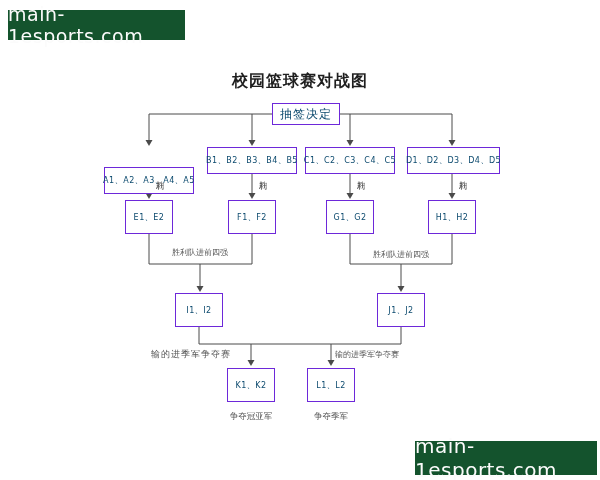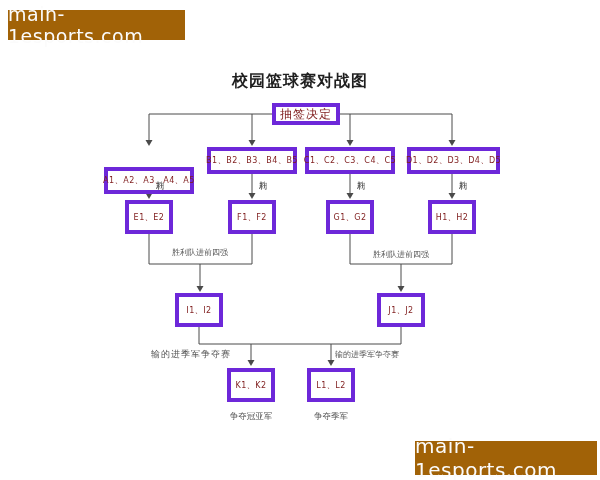--- a/index.html
+++ b/index.html
@@ -1,37 +1,37 @@
 <!DOCTYPE html>
 <html><head>
 <meta charset="utf-8">
 <style>
   html,body{margin:0;padding:0;background:#fff;}
   .page{
     position:relative;width:600px;height:480px;background:#ffffff;overflow:hidden;
     font-family:"DejaVu Sans","Liberation Sans",sans-serif;color:#555;
   }
   .watermark{
-    position:absolute;background:#a16207;color:#fbfbfb;
+    position:absolute;background:#14532d;color:#fbfbfb;
     display:flex;align-items:center;
     letter-spacing:.5px;
   }
   .watermark.top{left:8px;top:10px;width:177px;height:30px;font-size:19px;}
   .watermark.bottom{left:415px;top:441px;width:182px;height:34px;font-size:20px;}
   .title{
     position:absolute;left:0;right:0;top:71px;text-align:center;
     font-size:16px;font-weight:bold;color:#1f1f1f;letter-spacing:1px;
   }
   svg.connectors{position:absolute;left:0;top:0;pointer-events:none;}
   svg.connectors line{stroke:#4a4a4a;stroke-width:1;}
   svg.connectors polygon{fill:#4a4a4a;}
   .node{
-    position:absolute;box-sizing:border-box;border:4px solid #6d28d9;background:#fff;
+    position:absolute;box-sizing:border-box;border:1px solid #6d28d9;background:#fff;
     display:flex;align-items:center;justify-content:center;
-    font-size:8px;color:#7f1d1d;white-space:nowrap;letter-spacing:.5px;
+    font-size:8px;color:#0c4a6e;white-space:nowrap;letter-spacing:.5px;
   }
   .node.root{left:272px;top:103px;width:68px;height:22px;font-size:12px;letter-spacing:1px;}
   .node.ga{left:104px;top:147px;width:90px;height:27px;margin-top:20px;}
   .node.gb{left:207px;top:147px;width:90px;height:27px;}
   .node.gc{left:305px;top:147px;width:90px;height:27px;}
   .node.gd{left:407px;top:147px;width:93px;height:27px;}
   .node.we{left:125px;top:200px;width:48px;height:34px;}
   .node.wf{left:228px;top:200px;width:48px;height:34px;}
   .node.wg{left:326px;top:200px;width:48px;height:34px;text-align:center;}
   .node.wh{left:428px;top:200px;width:48px;height:34px;}

